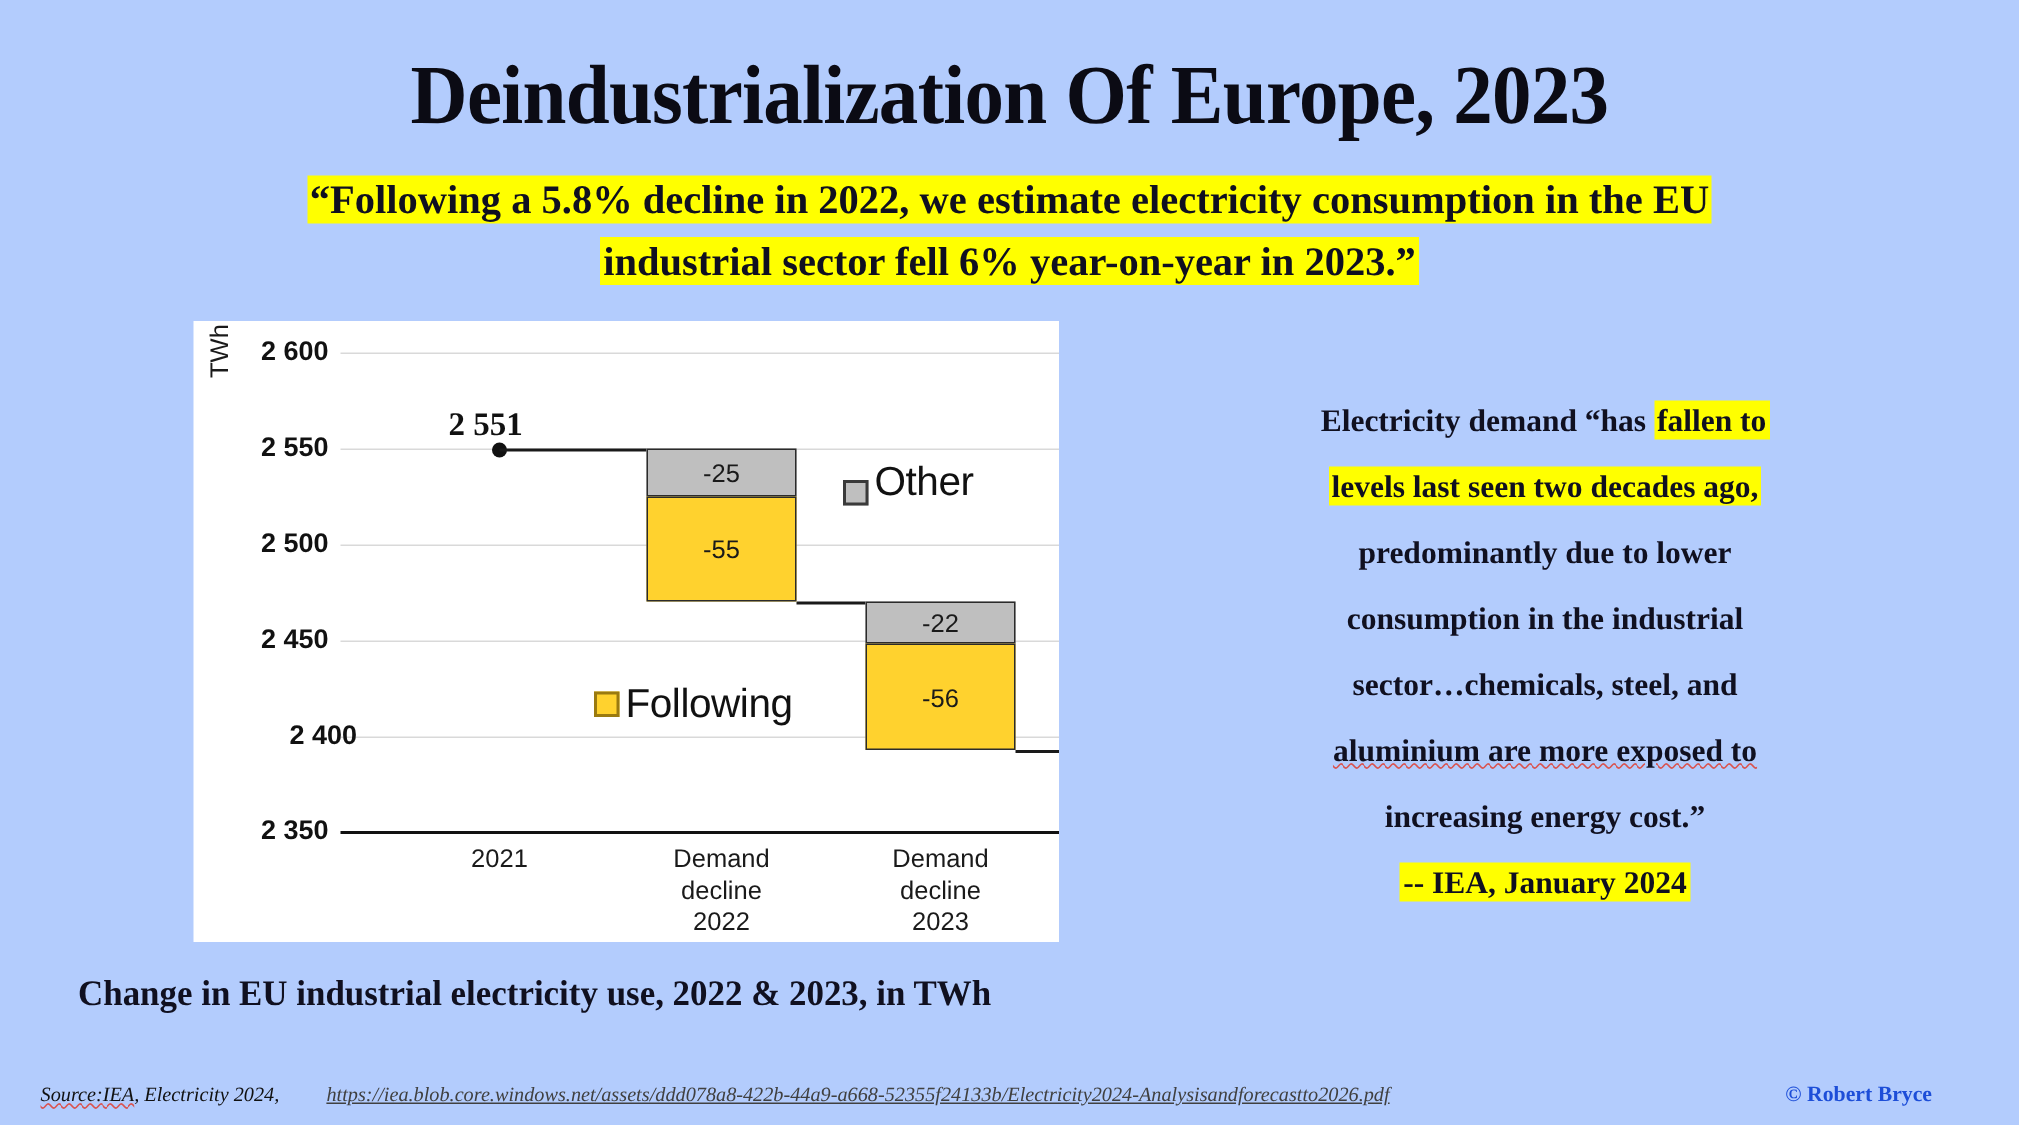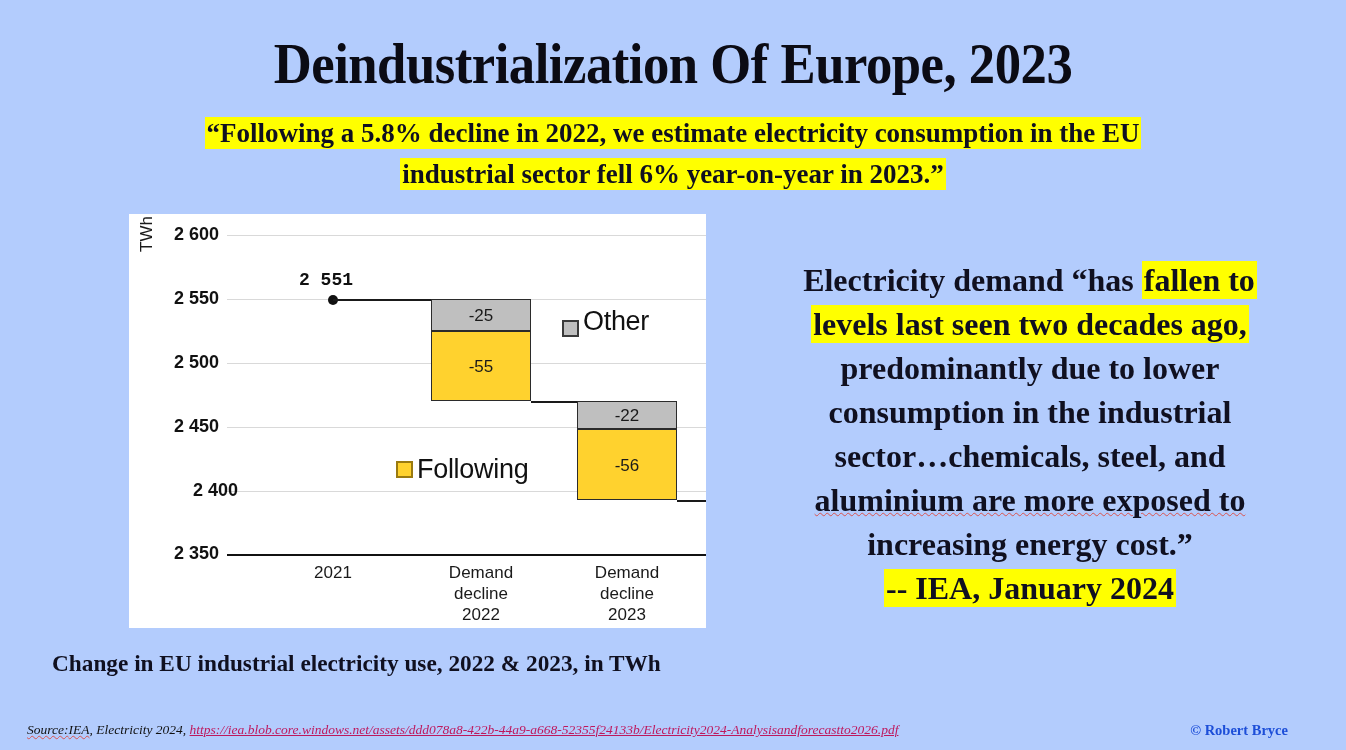--- a/index.html
+++ b/index.html
@@ -57,62 +57,62 @@
   .bar .val{
     position:absolute;left:0;right:0;text-align:center;
     font-size:17px;color:#1a1a1a;font-family:"Liberation Sans",sans-serif;
   }
   .bar.industry{background:#ffd22e;}
   .bar.other{background:#bfbfbf;}
 
   .connector{position:absolute;height:1.6px;background:#1a1a1a;}
   .dot{position:absolute;width:10px;height:10px;border-radius:50%;background:#111;}
   .ptlabel{
-    position:absolute;font-size:18px;font-weight:700;color:#111;
-    font-family:Liberation Mono, monospace;white-space:nowrap;
+    position:absolute;font-size:22px;font-weight:700;color:#111;
+    font-family:Liberation Serif, serif;white-space:nowrap;
   }
 
   .legend{position:absolute;display:flex;align-items:center;gap:4px;}
   .legend .sw{width:17px;height:17px;box-sizing:border-box;border:2px solid #3a3a3a;}
   .legend .sw.other{background:#bfbfbf;}
   .legend .sw.industry{background:#ffd22e;border-color:#9a7a10;}
   .legend .lbl{font-size:27px;color:#111;font-family:"Liberation Sans",sans-serif;letter-spacing:-.3px;}
 
   .xtick{
     position:absolute;text-align:center;
     font-size:17px;color:#1a1a1a;line-height:21px;
     font-family:"Liberation Sans",sans-serif;
   }
 
   
   .quote{
     position:absolute;left:756px;top:258px;width:548px;
     text-align:center;
     font-family:"Liberation Serif",serif;
-    font-weight:700;font-size:32px;line-height:44px;
+    font-weight:700;font-size:21px;line-height:44px;
     color:#101020;
   }
 
   
   .caption{
     position:absolute;left:52px;top:650px;
     font-family:"Liberation Serif",serif;
     font-weight:700;font-size:24px;color:#101020;
     transform:scaleX(.97);transform-origin:left center;
     white-space:nowrap;
   }
 
   
   .source{
     position:absolute;left:27px;top:722px;
     font-family:"Liberation Serif",serif;
     font-style:italic;font-size:13.5px;color:#111;
     white-space:nowrap;
   }
-  .source .lnk{color:#be185d;text-decoration:underline;}
+  .source .lnk{color:#404040;text-decoration:underline;margin-left:28px;}
   .credit{
     position:absolute;right:58px;top:722px;
     font-family:"Liberation Serif",serif;
     font-weight:700;font-size:14.5px;color:#1d4ed8;white-space:nowrap;
   }
   .squiggle{
     border-bottom:2px wavy #d9534f;
     text-decoration:underline;
     text-decoration-color:#d9534f;
     text-decoration-style:wavy;

